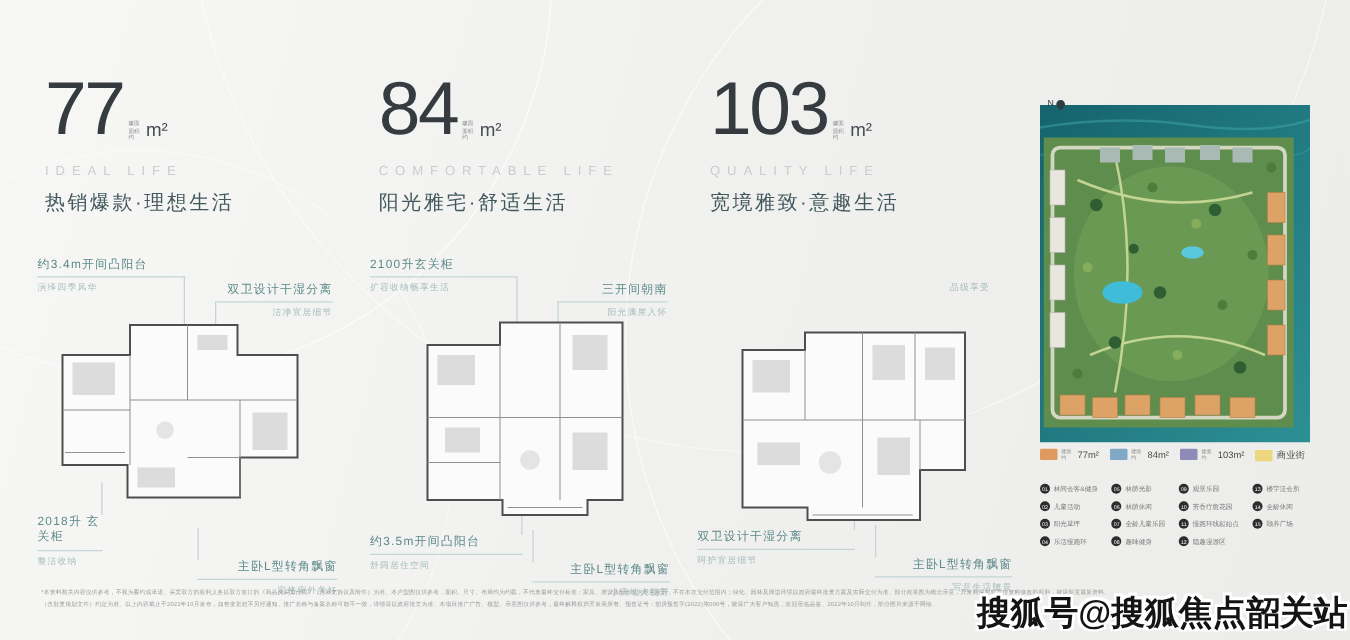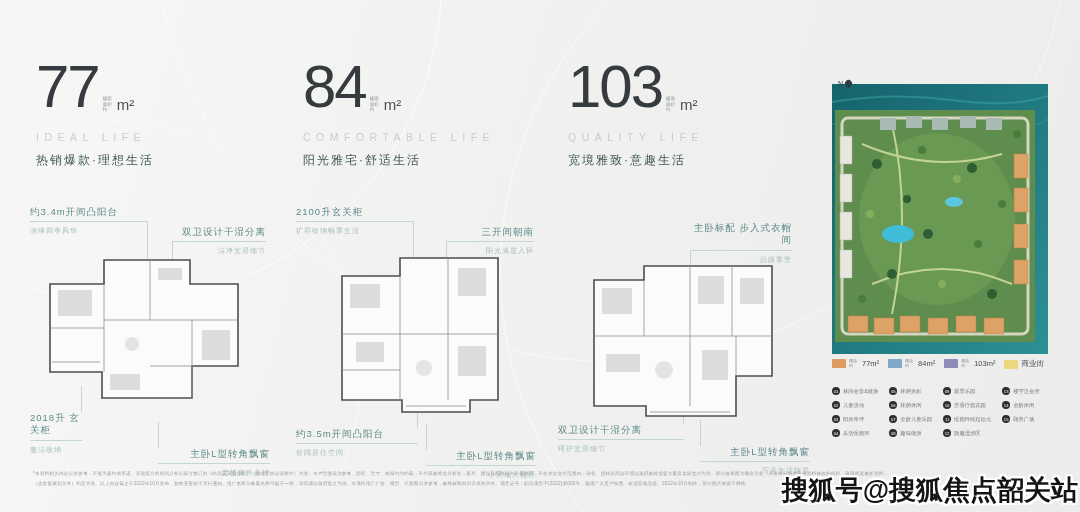--- a/index.html
+++ b/index.html
@@ -13,21 +13,21 @@
   .sw4{width:500px;height:500px;left:-140px;top:120px;opacity:.5;}
 
   
   .head{position:absolute;top:56px;}
   .numrow{display:flex;align-items:center;}
   .num{font-size:60px;line-height:.92;font-weight:300;color:#363b40;letter-spacing:-2px;}
   .unitwrap{display:flex;align-items:flex-end;margin-left:4px;padding-bottom:4px;margin-top:40px;}
   .anote{width:12px;font-size:4.5px;line-height:1.25;color:#8a8f93;margin-right:2px;}
   .unit{font-size:15px;color:#4a4f54;}
   .eng{margin-top:14px;font-size:10.5px;letter-spacing:5.5px;color:#c9cdcf;}
-  .tag{margin-top:9px;font-size:12px;letter-spacing:2px;color:#42585c;}
+  .tag{margin-top:9px;font-size:16px;letter-spacing:2px;color:#42585c;}
 
   
   .callout{position:absolute;}
   .callout .ct{position:relative;font-size:9.5px;letter-spacing:1px;color:#5d8a8a;
     padding-bottom:3px;border-bottom:1px solid #c3d5d5;line-height:1.3;}
   .callout .cs{font-size:7px;letter-spacing:1px;color:#a7bdbd;margin-top:4px;line-height:1.3;}
   .callout.right{text-align:right;margin-top:20px;}
   .callout.top .ct::after{content:"";position:absolute;top:100%;width:1px;height:42px;background:#c3d5d5;}
   .callout.top.left .ct::after{right:0;}
   .callout.top.right .ct::after{left:0;}
@@ -139,21 +139,20 @@
   <div class="callout bottom left" style="left:296px;top:428px;width:122px;">
     <div class="ct">约3.5m开间凸阳台</div>
     <div class="cs">舒阔居住空间</div>
   </div>
   <div class="callout bottom right" style="left:426px;top:430px;width:110px;">
     <div class="ct">主卧L型转角飘窗</div>
     <div class="cs">小天地大视野</div>
   </div>
 
   <div class="callout top right" style="left:690px;top:202px;width:102px;">
-    <div class="ct">主卧标配 步入式衣帽间</div>
     <div class="cs">品级享受</div>
   </div>
   <div class="callout bottom left" style="left:558px;top:424px;width:126px;">
     <div class="ct">双卫设计干湿分离</div>
     <div class="cs">呵护宜居细节</div>
   </div>
   <div class="callout bottom right" style="left:700px;top:426px;width:110px;">
     <div class="ct">主卧L型转角飘窗</div>
     <div class="cs">写意生活随景</div>
   </div>

